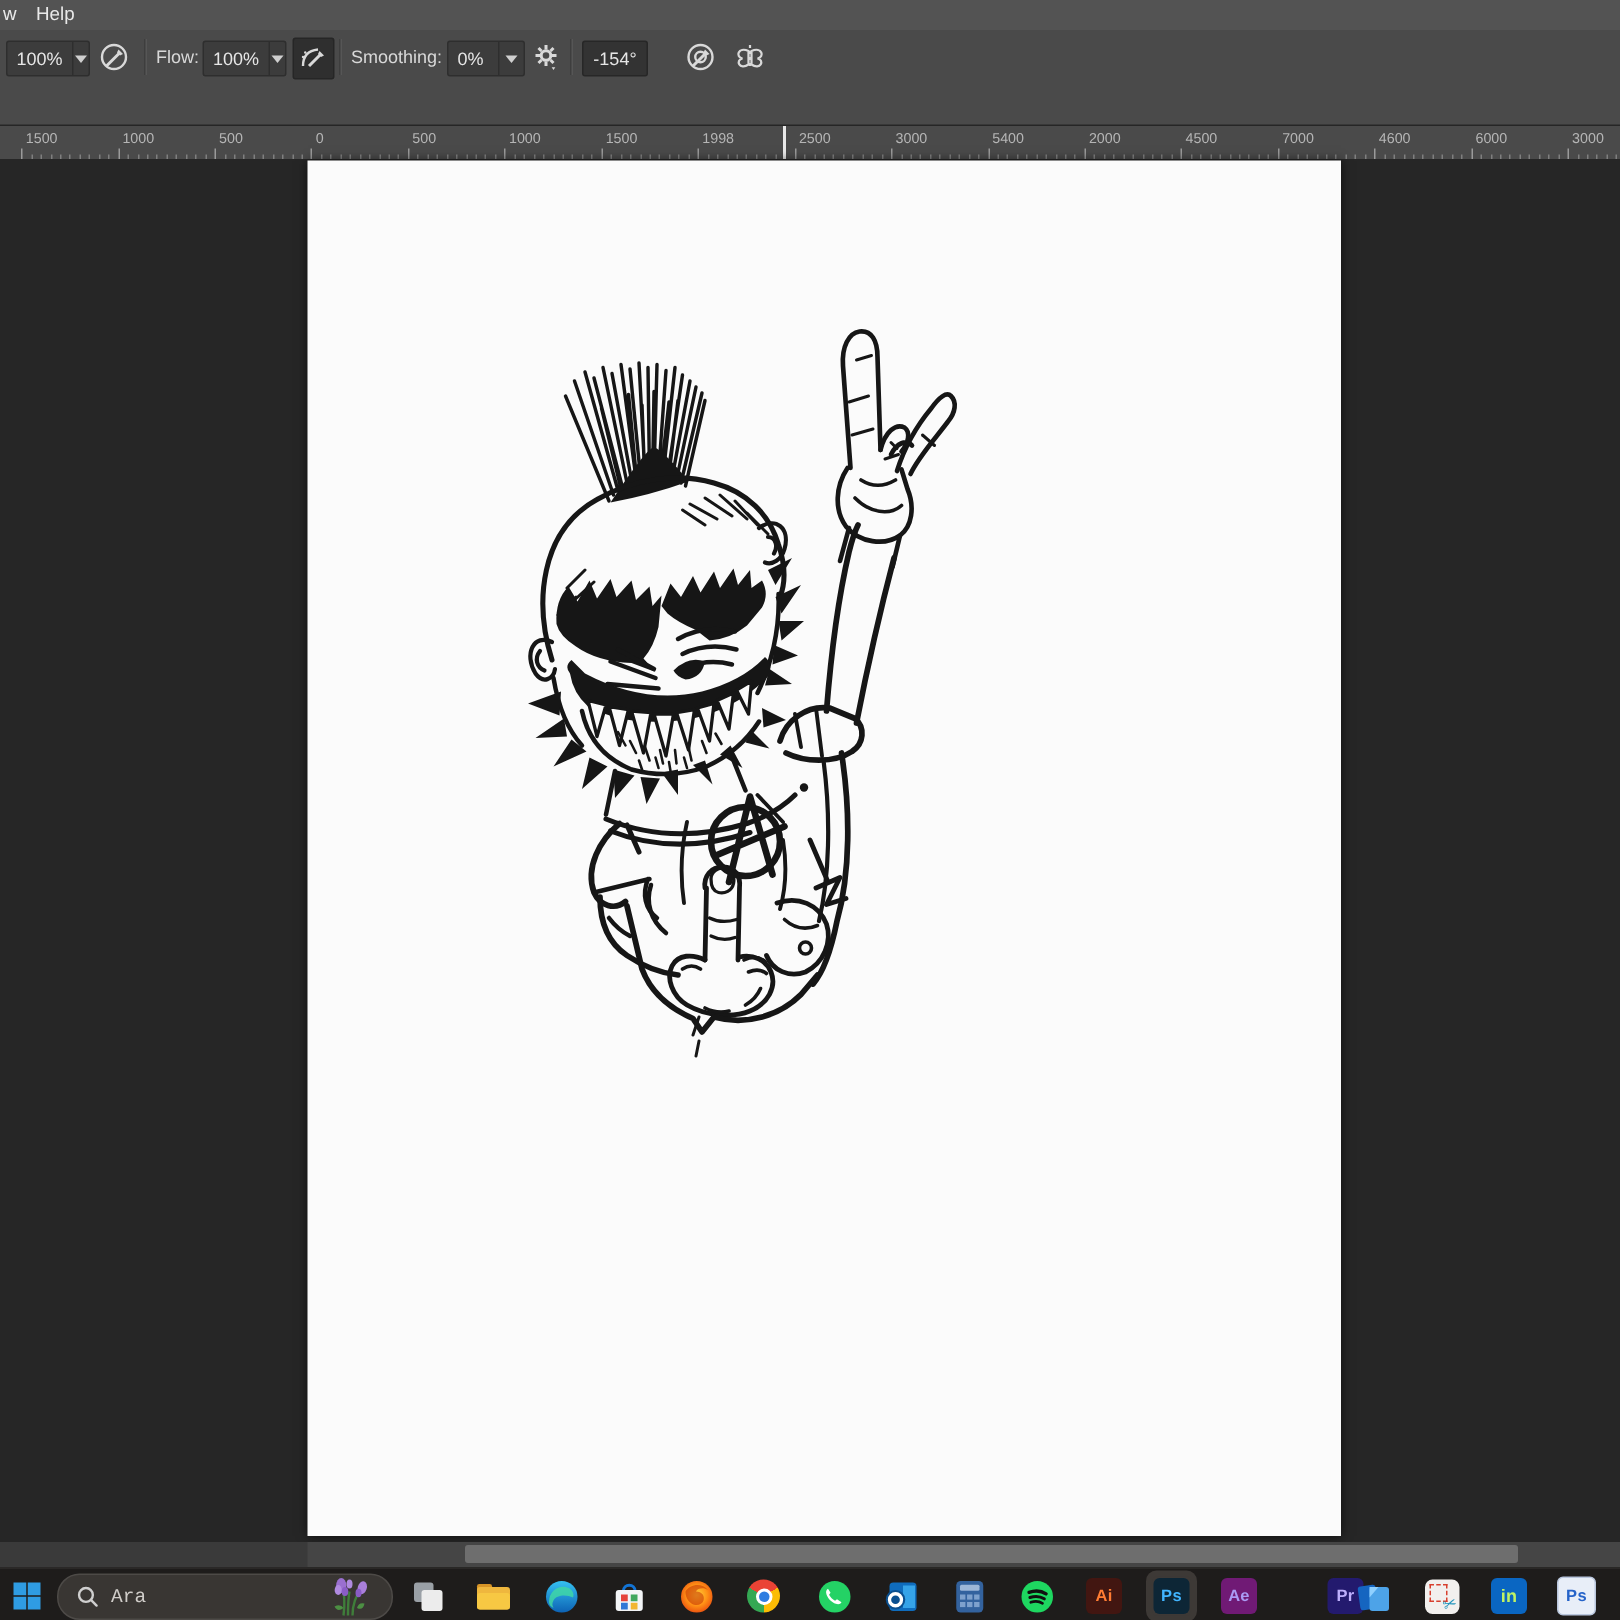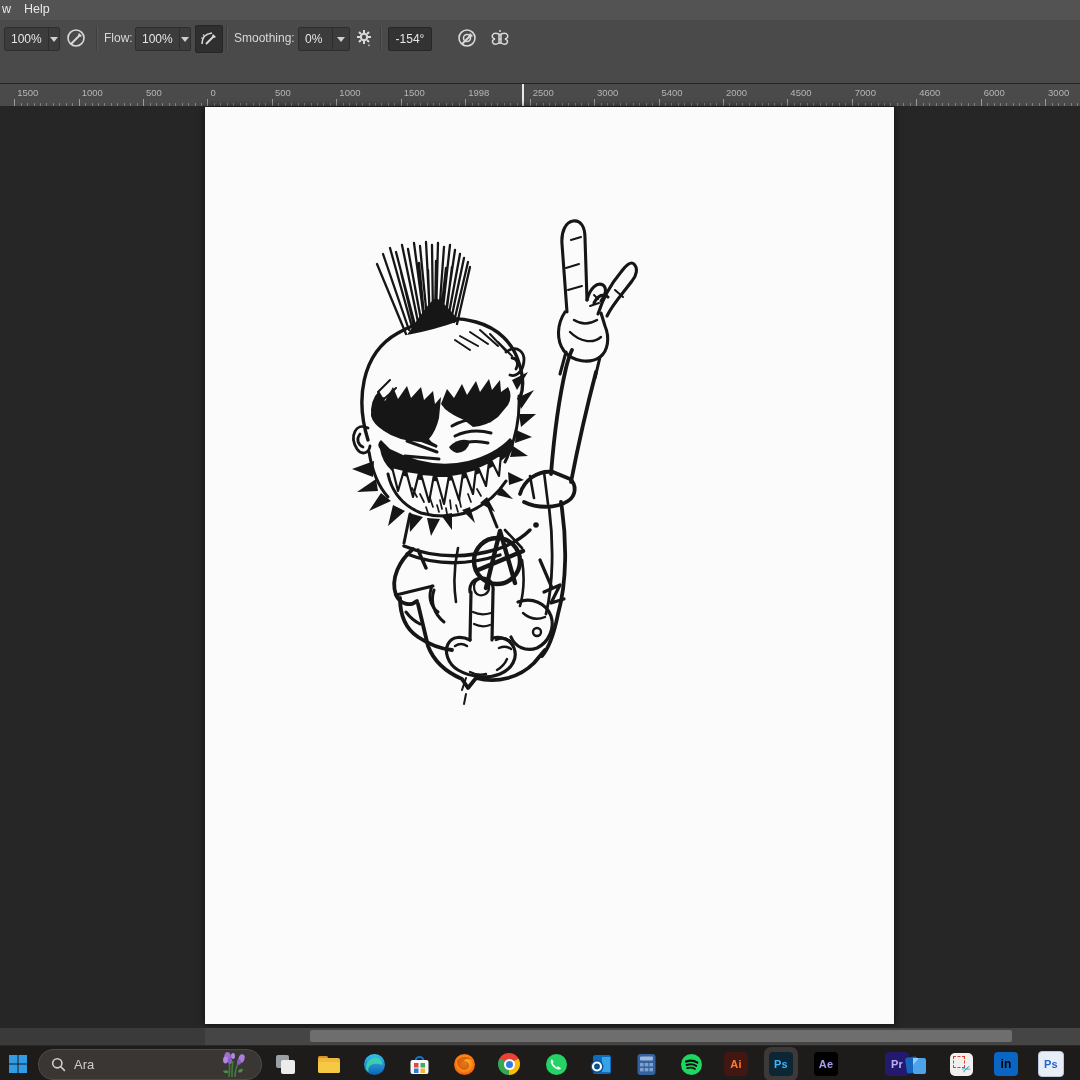--- a/index.html
+++ b/index.html
@@ -43,21 +43,21 @@
   .hscroll .shade{position:absolute;left:0;top:0;width:205px;height:17px;background:#3a3a3a;}
   .hthumb{position:absolute;left:310px;top:2px;width:702px;height:12px;background:#6e6e6e;border-radius:2px;}
 
   
   .taskbar{left:0;top:1045px;width:1080px;height:35px;background:#1e1c1b;border-top:1px solid #2a2827;}
   .tb{position:absolute;top:5px;width:26px;height:26px;display:flex;align-items:center;justify-content:center;}
   .tb.active{background:#3d3936;box-shadow:0 0 0 4px #3d3936;border-radius:3px;}
   .tile{width:24px;height:24px;border-radius:4px;display:flex;align-items:center;justify-content:center;
     font-size:11px;font-weight:bold;letter-spacing:.2px;}
   .searchpill{position:absolute;left:38px;top:3px;width:222px;height:29px;background:#393633;border:1px solid #4d4a47;
-    border-radius:15px;display:flex;align-items:center;}
+    border-radius:15px;display:flex;align-items:center;font-family:Liberation Mono, monospace;}
   .searchpill .stext{font-size:13px;color:#d0cdc9;margin-left:8px;}
   .searchpill .mag{margin-left:12px;}
   .flower{position:absolute;right:10px;top:1px;}
   .badge{position:absolute;left:14px;top:-6px;min-width:20px;height:14px;background:#d9c873;color:#3a3414;
     font-size:9.5px;font-weight:bold;border-radius:8px;display:flex;align-items:center;justify-content:center;
     border:1px solid #1e1c1b;padding:0 2px;margin-top:39px;}
   .snipscis{position:absolute;right:1px;bottom:0;font-size:11px;color:#2596be;transform:rotate(-20deg);}
 </style>
 </head>
 <body>
@@ -545,40 +545,40 @@
         </g>
       </svg>
     </div>
     <div class="tb" style="left:723px">
       <div class="tile" style="background:#421611;color:#ff7c33">Ai</div>
     </div>
     <div class="tb active" style="left:768px">
       <div class="tile" style="background:#0d2636;color:#41b4ff">Ps</div>
     </div>
     <div class="tb" style="left:813px">
-      <div class="tile" style="background:#000000;color:#ab9bf5">Ae</div>
+      <div class="tile" style="background:#701a75;color:#ab9bf5">Ae</div>
     </div>
     <div class="tb" style="left:884px">
       <div class="tile" style="background:#231a6e;color:#bdaffc">Pr</div>
     </div>
     <div class="tb" style="left:903px">
       <svg width="24" height="24" viewBox="0 0 24 24">
         <rect x="2" y="5" width="12" height="16" rx="2" fill="#1565c0" transform="rotate(-8 8 13)"></rect>
         <rect x="9" y="6" width="13" height="16" rx="2" fill="#4da3e8"></rect>
         <path d="M9 6 h6 l-6 7 z" fill="#8fd0ff"></path>
       </svg>
       <span class="badge">46</span>
     </div>
     <div class="tb" style="left:948px">
       <div style="position:relative;width:23px;height:23px;border-radius:5px;background:#f2f0ee">
         <div style="position:absolute;left:3px;top:3px;width:10px;height:10px;border:1.6px dashed #d8402f"></div>
         <span class="snipscis">✂</span>
       </div>
     </div>
     <div class="tb" style="left:993px">
-      <div class="tile" style="background:#0a66c2;color:#000000;font-size:12px">in</div>
+      <div class="tile" style="background:#0a66c2;color:#bef264;font-size:12px">in</div>
     </div>
     <div class="tb" style="left:1038px">
       <div class="tile" style="background:#e8eef8;color:#2563c9;border:1px solid #b9c6dd">Ps</div>
     </div>
   </div>
 
 </div>
 
 </body></html>

